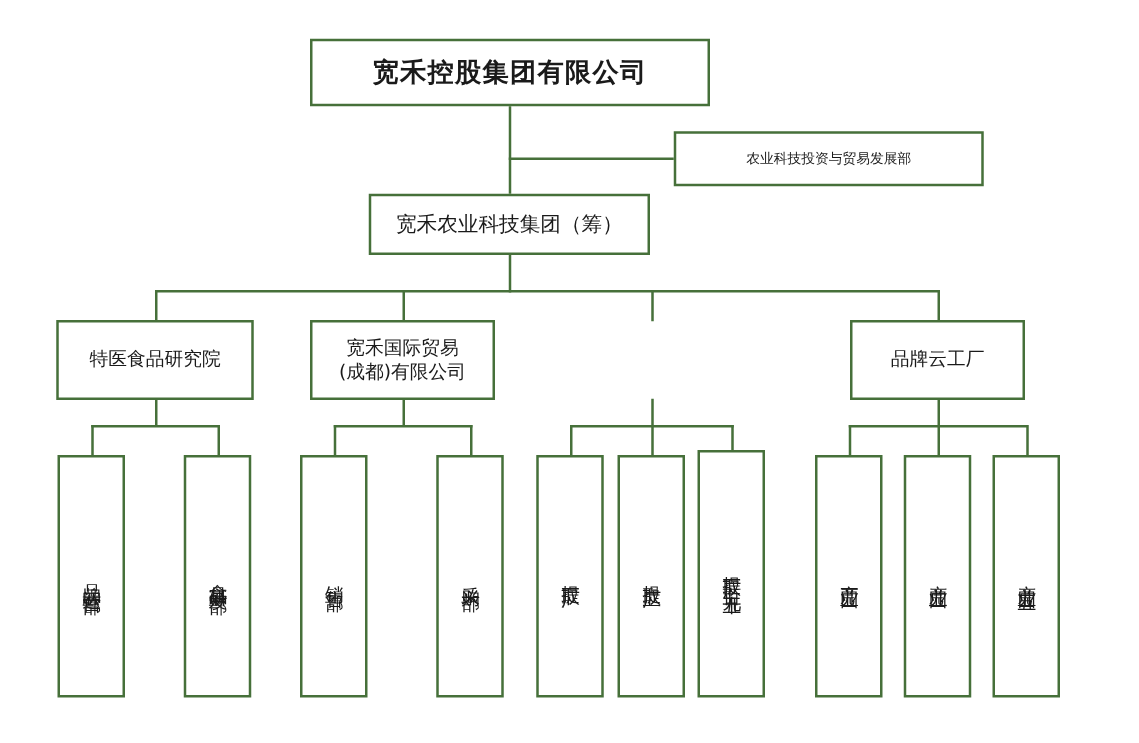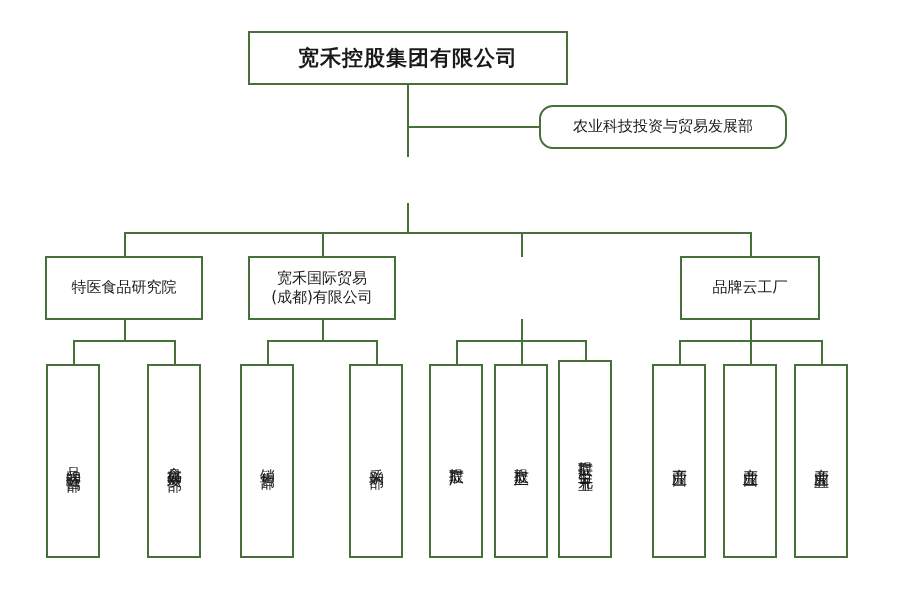--- a/index.html
+++ b/index.html
@@ -38,22 +38,21 @@
   }
   .node-root {
     font-size: 21px;
     font-weight: bold;
     letter-spacing: 1px;
   }
   .node-l2 {
     font-size: 16.5px;
   }
   .node-side {
-    font-size: 15px;
-    border-radius: 14px;
+    font-size: 11px;
   }
   .node-l3 {
     font-size: 15px;
   }
   
   .node-leaf {
     font-size: 15px;
   }
   .node-leaf .label {
     writing-mode: vertical-rl;
@@ -112,20 +111,23 @@
   <div class="conn conn-v" style="left: 821px; top: 340px; height: 25px; background: rgb(70, 112, 58);"></div>
 
   <div class="node node-root" style="left: 248px; top: 31px; width: 320px; height: 54px; border-color: rgb(70, 112, 58);">
     <span class="label">宽禾控股集团有限公司</span>
   </div>
 
   <div class="node node-side" style="left: 539px; top: 105px; width: 248px; height: 44px; border-color: rgb(70, 112, 58);">
     <span class="label">农业科技投资与贸易发展部</span>
   </div>
 
+  <div class="node node-l2" style="left: 295px; top: 155px; width: 225px; height: 49px; border-color: rgb(70, 112, 58);">
+    <span class="label">宽禾农业科技集团（筹）</span>
+  </div>
 
   <div class="node node-l3" style="left: 45px; top: 256px; width: 158px; height: 64px; border-color: rgb(70, 112, 58);">
     <span class="label">特医食品研究院</span>
   </div>
   <div class="node node-l3" style="left: 248px; top: 256px; width: 148px; height: 64px; border-color: rgb(70, 112, 58);">
     <span class="label">宽禾国际贸易
 (成都)有限公司</span>
   </div>
   <div class="node node-l3" style="left: 680px; top: 256px; width: 140px; height: 64px; border-color: rgb(70, 112, 58);">
     <span class="label">品牌云工厂</span>

